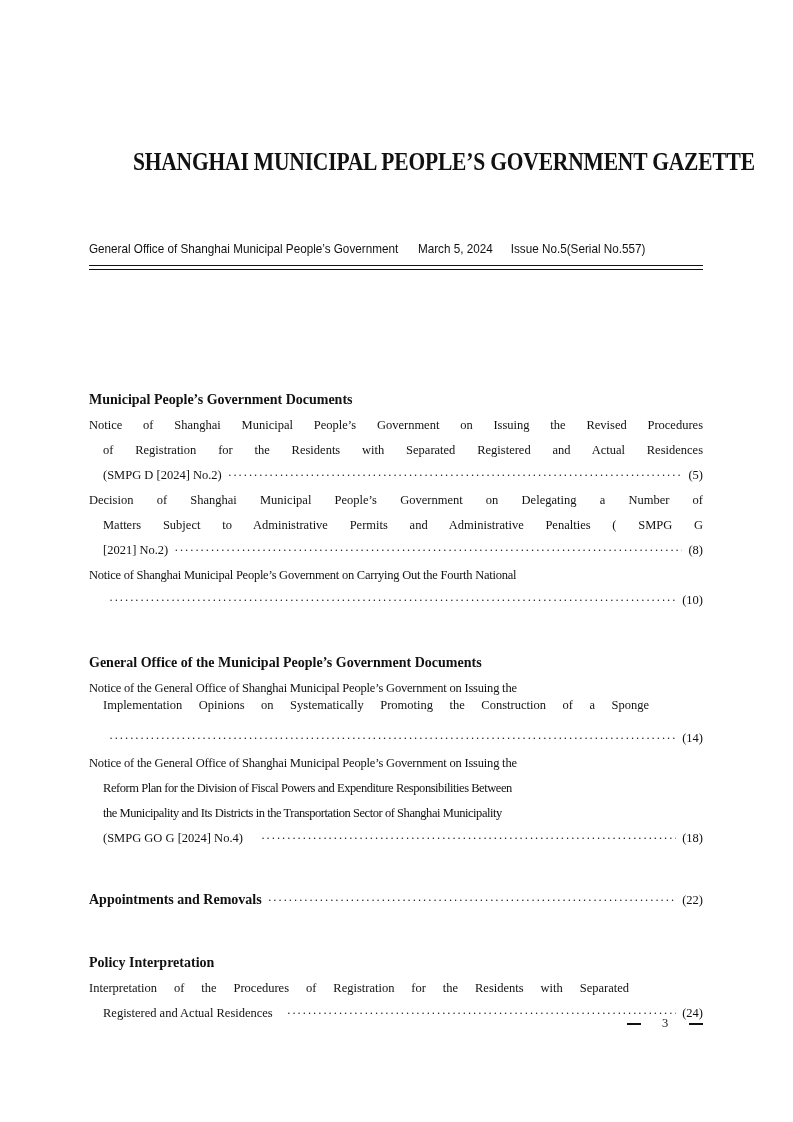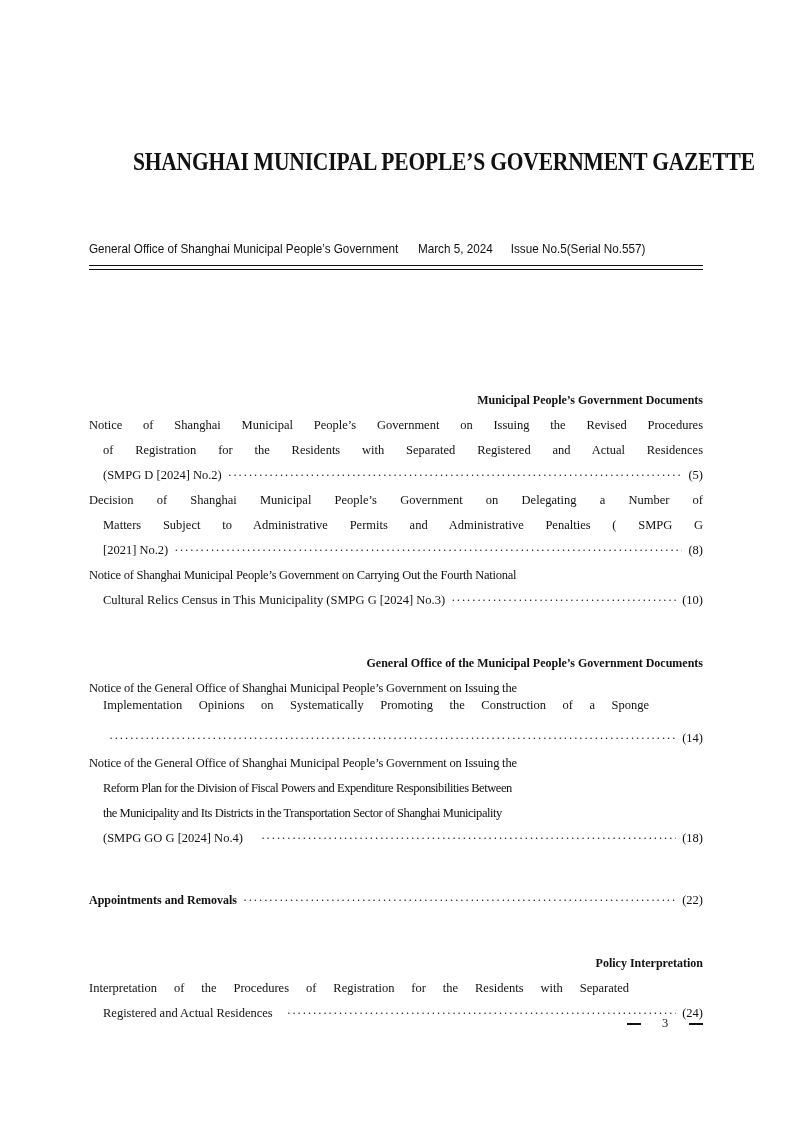--- a/index.html
+++ b/index.html
@@ -21,21 +21,21 @@
     .masthead span { display: inline-block; }
     .masthead .gap { width: 18px; }
     .rule1 { position: absolute; left: 89px; top: 265px; width: 614px; height: 0; border-top: 1.5px solid #111; }
     .rule2 { position: absolute; left: 89px; top: 269px; width: 614px; height: 0; border-top: 1px solid #111; }
     .toc-title {
       position: absolute; left: 0; top: 326px; width: 793px; text-align: center;
       font-family: "Liberation Serif", serif; font-weight: bold; font-size: 17px;
     }
     .toc { position: absolute; left: 89px; top: 390px; width: 614px; font-family: "Liberation Serif", serif; font-size: 12.5px; }
     .line { position: absolute; left: 0; width: 614px; height: 20px; line-height: 20px; white-space: nowrap; }
-    .sec { font-weight: bold; font-size: 12px; text-align: right; }
+    .sec { font-weight: bold; font-size: 14px; }
     .indent { padding-left: 14px; box-sizing: border-box; }
     .justify { text-align: justify; text-align-last: justify; }
     .dotline { display: flex; align-items: baseline; }
     .dotline .txt { flex: 0 0 auto; }
     .dotline .dots {
       flex: 1 1 auto; overflow: hidden; margin: 0 6px; letter-spacing: 1px; color: #222;
       white-space: nowrap;
     }
     .dotline .pg { flex: 0 0 auto; }
     .page-number {
@@ -83,21 +83,20 @@
       <div class="line indent dotline" style="top:150px">
         <span class="txt">[2021] No.2)</span>
         <span class="dots">··························································································································</span>
         <span class="pg">(8)</span>
       </div>
     </div>
 
     <div>
       <div class="line" style="top:175px; letter-spacing:-0.25px">Notice of Shanghai Municipal People’s Government on Carrying Out the Fourth National</div>
       <div class="line indent dotline" style="top:200px">
-        <span class="txt">Cultural Relics Census in This Municipality (SMPG G [2024] No.3)</span>
         <span class="dots">··························································································································</span>
         <span class="pg">(10)</span>
       </div>
     </div>
 
     <div class="line sec" style="top:263px">General Office of the Municipal People’s Government Documents</div>
 
     <div>
       <div class="line" style="top:288px; letter-spacing:-0.2px">Notice of the General Office of Shanghai Municipal People’s Government on Issuing the</div>
       <div class="line indent justify" style="top:305px; width:560px">Implementation Opinions on Systematically Promoting the Construction of a Sponge</div>

